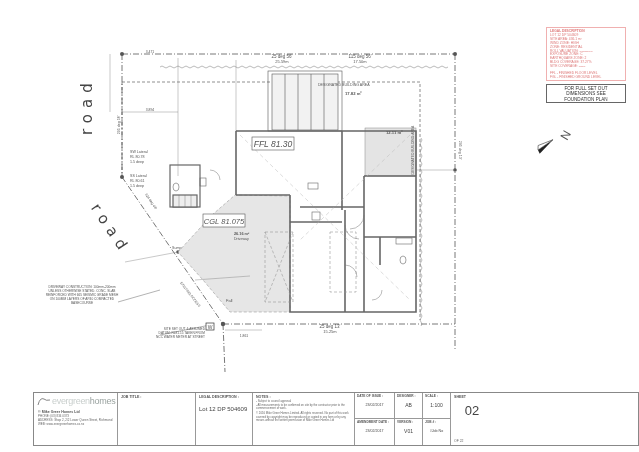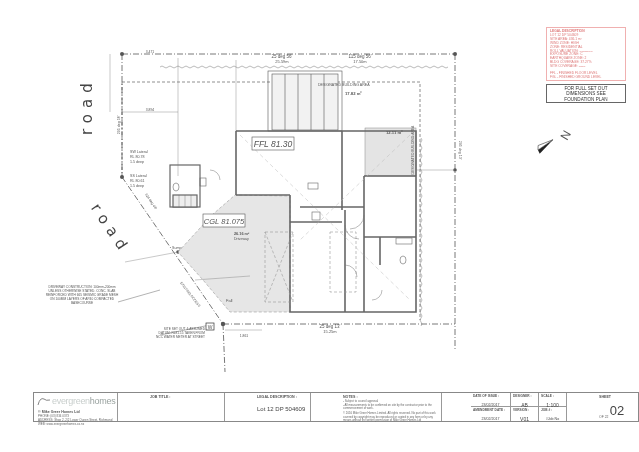--- a/index.html
+++ b/index.html
@@ -4,21 +4,21 @@
 <style>
   * { box-sizing: border-box; margin: 0; padding: 0; }
   html, body { width: 639px; height: 452px; background: #ffffff; overflow: hidden; }
   body { position: relative; font-family: "Liberation Sans", sans-serif; color: #333; }
   #plan { position: absolute; left: 0; top: 0; width: 639px; height: 452px; }
   .t { font-family: "Liberation Sans", sans-serif; fill: #555; }
   .road { position: absolute; font-family: "DejaVu Sans", sans-serif; font-size: 15px; color: #444; letter-spacing: 6px; white-space: nowrap; }
   .legal-box { position: absolute; left: 546px; top: 27px; width: 80px; height: 54px; border: 1px solid #f0b0b0; padding: 2px 3px; font-size: 3.3px; line-height: 3.9px; color: #d77; overflow: hidden; }
   .legal-box .h { font-weight: bold; }
   .fullset { position: absolute; left: 546px; top: 84px; width: 80px; height: 19px; border: 1px solid #666; font-size: 4.6px; line-height: 5.4px; text-align: center; color: #333; padding-top: 1px; }
-  .tb { position: absolute; left: 33px; top: 392px; width: 606px; height: 30px; border: 1px solid #888; display: flex; font-size: 3.4px; color: #666; justify-content: space-between; }
+  .tb { position: absolute; left: 33px; top: 392px; width: 606px; height: 54px; border: 1px solid #888; display: flex; font-size: 3.4px; color: #666; }
   .tb > div { border-right: 1px solid #999; position: relative; height: 100%; }
   .lbl { font-size: 3.6px; font-weight: bold; color: #555; position: absolute; left: 3px; top: 2px; }
   .logo { width: 84px; padding: 3px; }
   .logo .brand { position: absolute; left: 18px; top: 3px; font-size: 9px; color: #c9cfcd; letter-spacing: -0.3px; }
   .logo .brand b { color: #9aa3a0; font-weight: normal; }
   .logo .copy { position: absolute; left: 4px; top: 17px; font-size: 3.6px; font-weight: bold; color: #555; }
   .logo .contact { position: absolute; left: 4px; top: 22px; font-size: 3px; line-height: 3.8px; color: #666; }
   .jobtitle { width: 78px; }
   .drawtitle { width: 102px; }
   .drawtitle .val { position: absolute; left: 3px; top: 14px; font-size: 7.5px; font-weight: bold; color: #333; }

